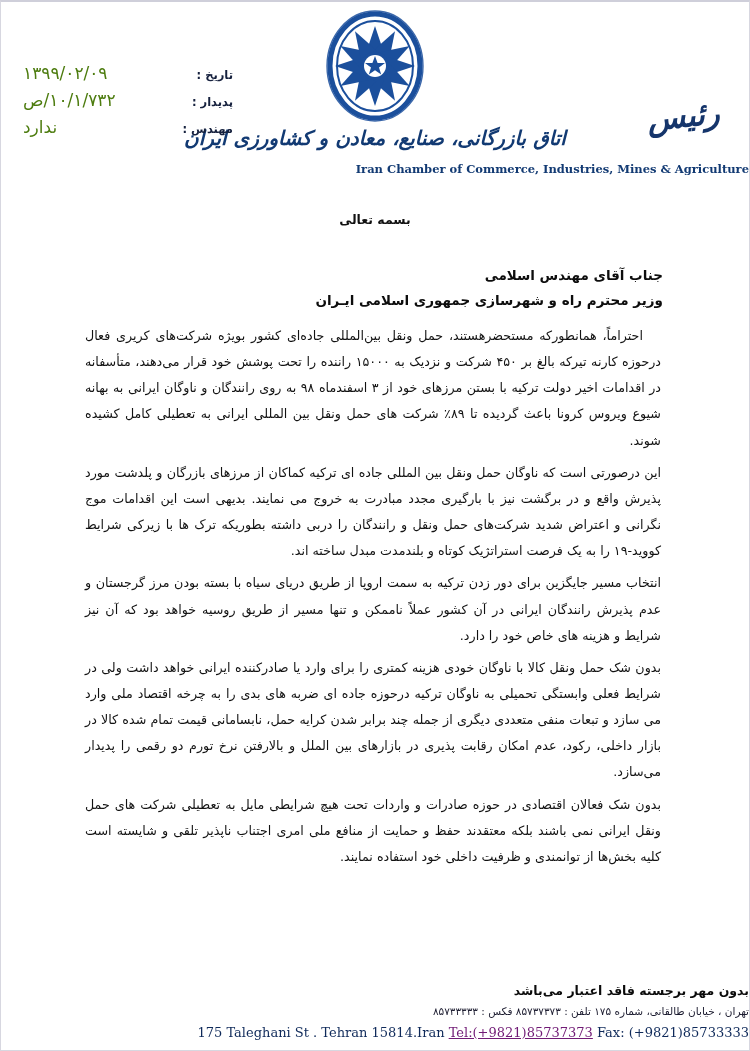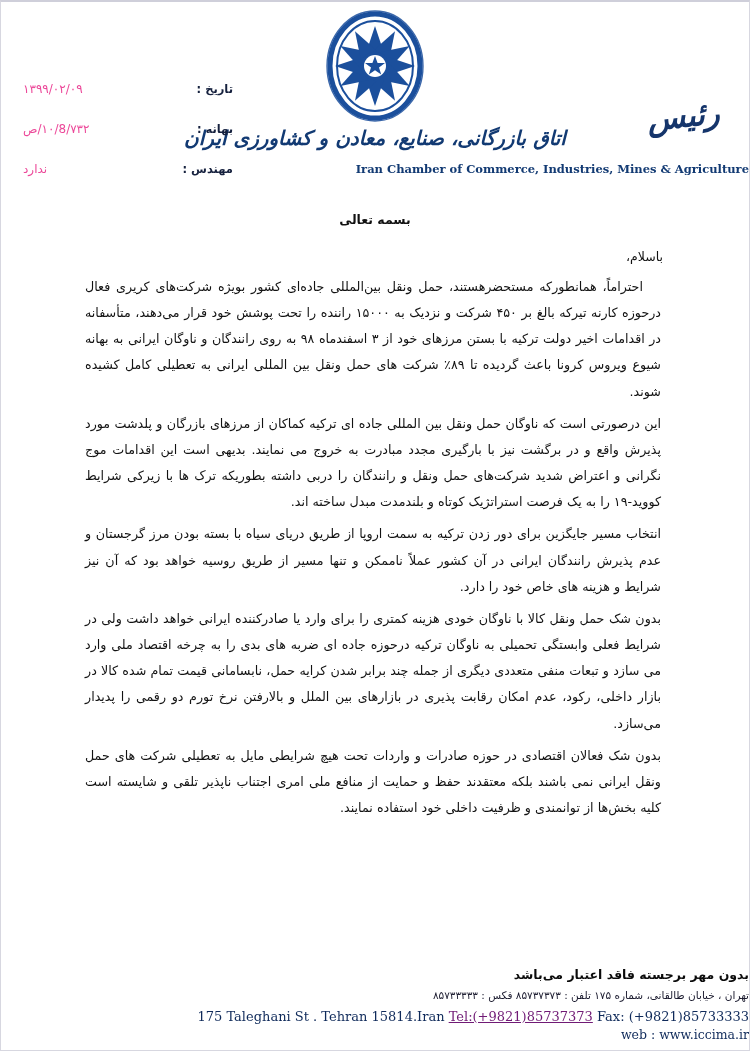--- a/index.html
+++ b/index.html
@@ -79,24 +79,23 @@
     align-items: baseline;
     padding: 3px 0 4px 0;
   }
   .meta-label {
     font-weight: bold;
     color: #16213e;
     white-space: nowrap;
     padding-left: 6px;
   }
   .meta-value {
-    color: #ec4899;
+    color: #4d7c0f;
     white-space: nowrap;
-    font-size: 12px;
-    margin-top: 19px;
+    font-size: 17px;
   }
 
   
   .signature-title {
     position: absolute;
     top: 96px;
     right: 30px;
     font-size: 31px;
     font-weight: bold;
     color: #15356b;
@@ -249,47 +248,49 @@
 
     <div class="org-fa">اتاق بازرگانی، صنایع، معادن و کشاورزی ایران</div>
     <div class="org-en">Iran Chamber of Commerce, Industries, Mines &amp; Agriculture</div>
 
     <div class="meta">
       <div class="meta-row">
         <span class="meta-label">تاریخ :</span>
         <span class="meta-value">۱۳۹۹/۰۲/۰۹</span>
       </div>
       <div class="meta-row">
-        <span class="meta-label">بهانه :</span>
-        <span class="meta-value">۱۰/8/۷۳۲/ص</span>
+        <span class="meta-label">پدیدار :</span>
+        <span class="meta-value">۱۰/۱/۷۳۲/ص</span>
       </div>
       <div class="meta-row">
         <span class="meta-label">مهندس :</span>
         <span class="meta-value">ندارد</span>
       </div>
     </div>
 
     <div class="signature-title">رئیس</div>
   </div>
 
   <div class="basmala">بسمه تعالی</div>
 
-
-  <div class="greeting">باسلام،</div>
+  <div class="addressee">
+    <div>جناب آقای مهندس اسلامی</div>
+    <div>وزیر محترم راه و شهرسازی جمهوری اسلامی ایـران</div>
+  </div>
+
 
   <div class="body-text">
     <p class="indented">احتراماً، همانطورکه مستحضرهستند، حمل ونقل بین‌المللی جاده‌ای کشور بویژه شرکت‌های کریری فعال درحوزه کارنه تیرکه بالغ بر ۴۵۰ شرکت و نزدیک به ۱۵۰۰۰ راننده را تحت پوشش خود قرار می‌دهند، متأسفانه در اقدامات اخیر دولت ترکیه با بستن مرزهای خود از ۳ اسفندماه ۹۸ به روی رانندگان و ناوگان ایرانی به بهانه شیوع ویروس کرونا باعث گردیده تا ۸۹٪ شرکت های حمل ونقل بین المللی ایرانی به تعطیلی کامل کشیده شوند.</p>
     <p>این درصورتی است که ناوگان حمل ونقل بین المللی جاده ای ترکیه کماکان از مرزهای بازرگان و پلدشت مورد پذیرش واقع و در برگشت نیز با بارگیری مجدد مبادرت به خروج می نمایند. بدیهی است این اقدامات موج نگرانی و اعتراض شدید شرکت‌های حمل ونقل و رانندگان را دربی داشته بطوریکه ترک ها با زیرکی شرایط کووید-۱۹ را به یک فرصت استراتژیک کوتاه و بلندمدت مبدل ساخته اند.</p>
     <p>انتخاب مسیر جایگزین برای دور زدن ترکیه به سمت اروپا از طریق دریای سیاه با بسته بودن مرز گرجستان و عدم پذیرش رانندگان ایرانی در آن کشور عملاً ناممکن و تنها مسیر از طریق روسیه خواهد بود که آن نیز شرایط و هزینه های خاص خود را دارد.</p>
     <p>بدون شک حمل ونقل کالا با ناوگان خودی هزینه کمتری را برای وارد یا صادرکننده ایرانی خواهد داشت ولی در شرایط فعلی وابستگی تحمیلی به ناوگان ترکیه درحوزه جاده ای ضربه های بدی را به  چرخه اقتصاد ملی وارد می سازد و تبعات منفی متعددی دیگری از جمله چند برابر شدن کرایه حمل، نابسامانی قیمت تمام شده کالا در بازار داخلی، رکود، عدم امکان رقابت پذیری در بازارهای بین الملل و بالارفتن نرخ تورم دو رقمی را پدیدار می‌سازد.</p>
     <p>بدون شک فعالان اقتصادی در حوزه صادرات و واردات تحت هیچ شرایطی مایل به تعطیلی شرکت های حمل ونقل ایرانی نمی باشند بلکه معتقدند حفظ و حمایت از منافع ملی امری اجتناب ناپذیر تلقی و شایسته است کلیه بخش‌ها از توانمندی و ظرفیت داخلی خود استفاده نمایند.</p>
   </div>
 
   <div class="footer">
     <div class="footer-notice">بدون مهر برجسته فاقد اعتبار می‌باشد</div>
     <div class="footer-fa">تهران ، خیابان طالقانی، شماره ۱۷۵  تلفن : ۸۵۷۳۷۳۷۳  فکس : ۸۵۷۳۳۳۳۳</div>
     <div class="footer-en">
       <span>175 Taleghani St . Tehran  15814.Iran </span><span class="tel-link">Tel:(+9821)85737373</span><span> Fax: (+9821)85733333</span>
     </div>
-    <div class="footer-web">web : www.iccima.ir</div>
   </div>
 
 </div>
 
 </body></html>

